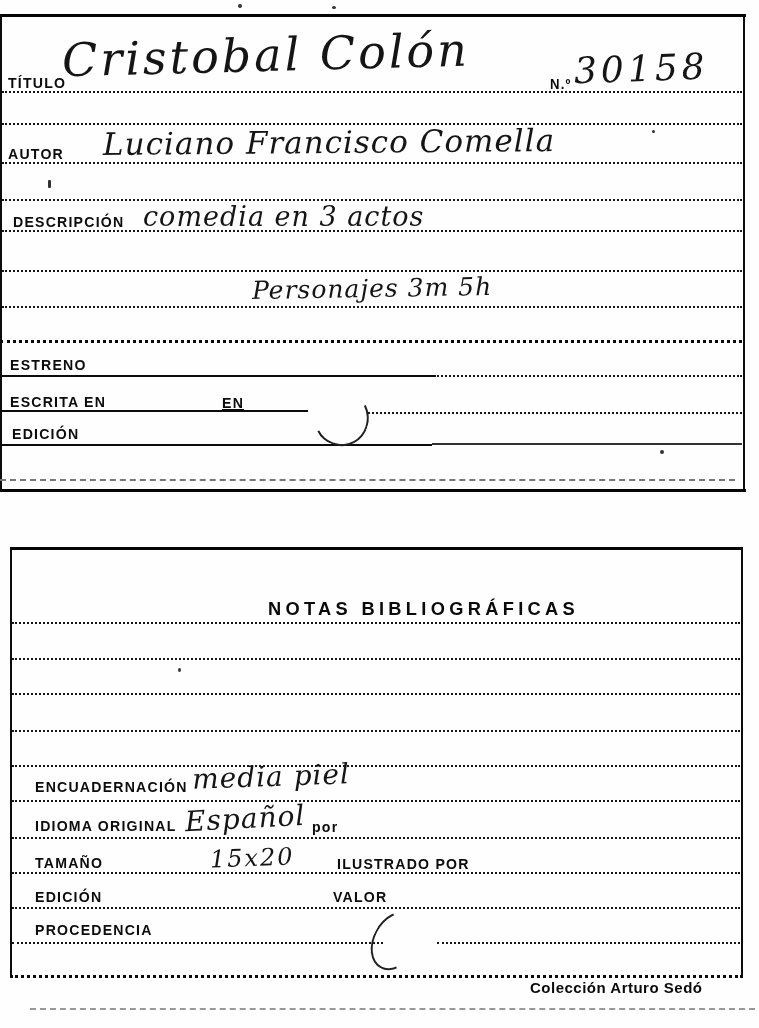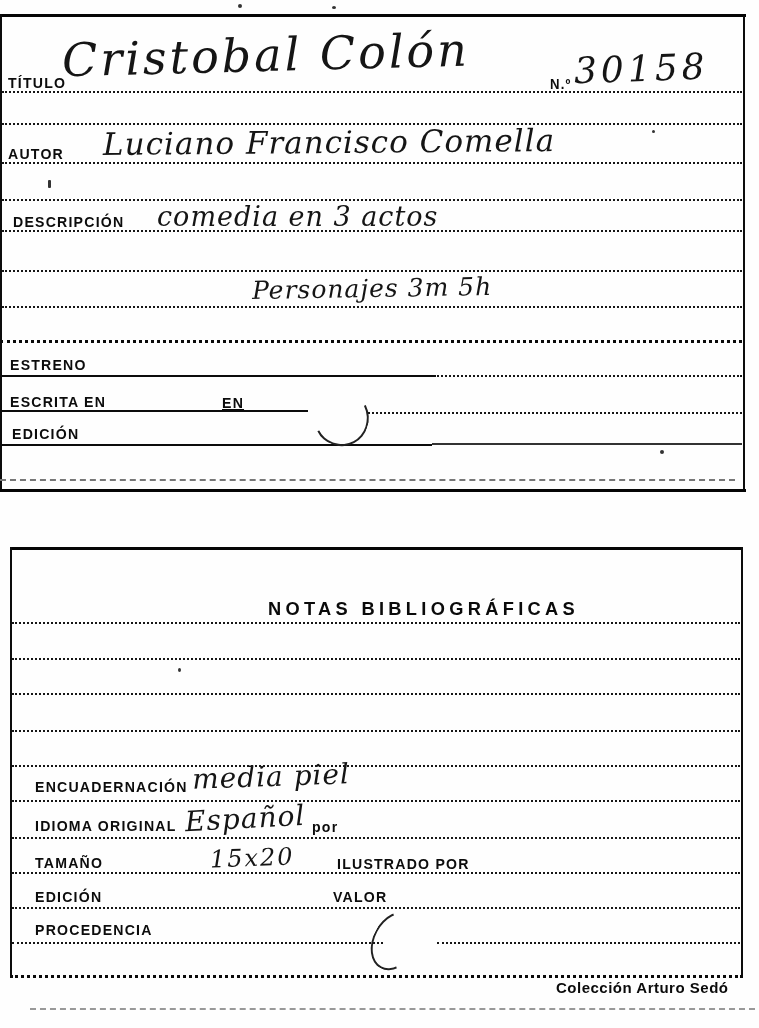--- a/index.html
+++ b/index.html
@@ -57,21 +57,21 @@
 
     <div class="lbl" style="left:8px;top:74px;">TÍTULO</div>
     <div class="hw" style="left:62px;top:28px;font-size:46px;letter-spacing:3px;transform:rotate(-1.5deg);">Cristobal Colón</div>
     <div class="lbl lbl-sm" style="left:550px;top:76px;">N.º</div>
     <div class="hw" style="left:574px;top:48px;font-size:36px;letter-spacing:4px;transform:rotate(-2deg);">30158</div>
 
     <div class="lbl" style="left:8px;top:145px;">AUTOR</div>
     <div class="hw" style="left:103px;top:124px;font-size:31px;letter-spacing:1px;transform:rotate(-.5deg);">Luciano Francisco Comella</div>
 
     <div class="lbl" style="left:13px;top:213px;">DESCRIPCIÓN</div>
-    <div class="hw" style="left:157px;top:201px;font-size:27px;letter-spacing:1px;">comedia en 3 actos</div>
+    <div class="hw" style="left:143px;top:201px;font-size:27px;letter-spacing:1px;">comedia en 3 actos</div>
 
     <div class="hw" style="left:252px;top:274px;font-size:25px;letter-spacing:1px;transform:rotate(-1deg);">Personajes 3m 5h</div>
 
     <div class="lbl" style="left:10px;top:356px;">ESTRENO</div>
     <div class="dot" style="left:2px;top:375px;width:740px;"></div>
     <div class="solid" style="left:0;top:375px;width:436px;"></div>
 
     <div class="lbl" style="left:10px;top:393px;">ESCRITA EN</div>
     <div class="lbl" style="left:222px;top:394px;text-decoration:underline;">EN</div>
     <div class="solid" style="left:0;top:410px;width:308px;"></div>
@@ -117,21 +117,21 @@
     <div class="lbl" style="left:35px;top:888px;">EDICIÓN</div>
     <div class="lbl" style="left:333px;top:888px;">VALOR</div>
     <div class="dot" style="left:12px;top:907px;width:728px;"></div>
 
     <div class="lbl" style="left:35px;top:921px;">PROCEDENCIA</div>
     <div class="dot" style="left:12px;top:942px;width:371px;"></div>
     <div class="dot" style="left:437px;top:942px;width:303px;"></div>
 
     <div class="arc-c" style="left:373px;top:910px;width:40px;height:58px;"></div>
 
-    <div class="footer" style="left:556px;top:979px;">Colección Arturo Sedó</div>
+    <div class="footer" style="left:530px;top:979px;">Colección Arturo Sedó</div>
   </div>
 
   <div class="faint" style="left:30px;top:1008px;width:725px;border-bottom-color:#999;"></div>
   <div class="speck" style="left:238px;top:4px;width:4px;height:4px;"></div>
   <div class="speck" style="left:332px;top:6px;width:4px;height:3px;"></div>
   <div class="speck" style="left:652px;top:130px;width:3px;height:3px;"></div>
   <div class="speck" style="left:660px;top:450px;width:4px;height:4px;"></div>
   <div class="speck" style="left:48px;top:180px;width:3px;height:8px;border-radius:1px;"></div>
   <div class="speck" style="left:178px;top:668px;width:3px;height:4px;"></div>
 </div>

